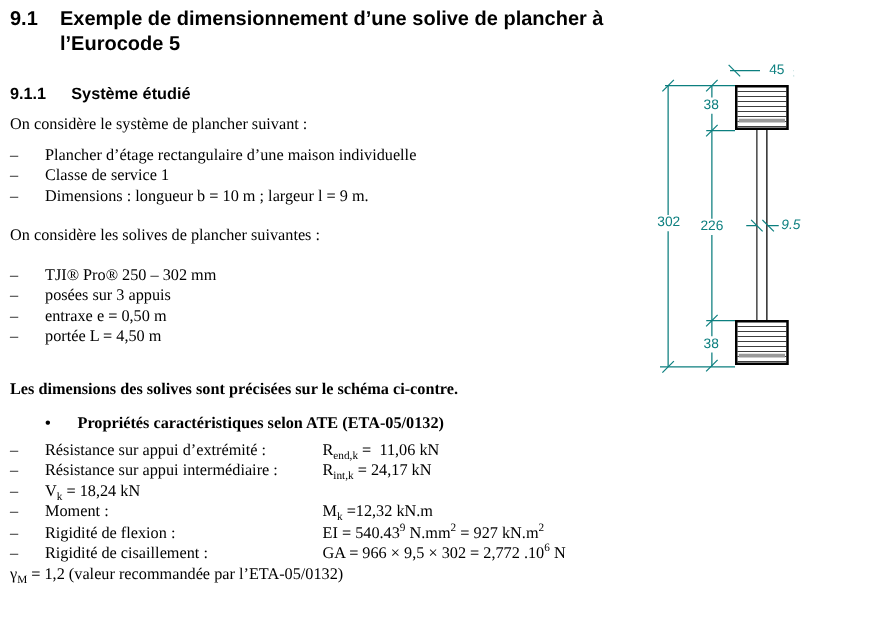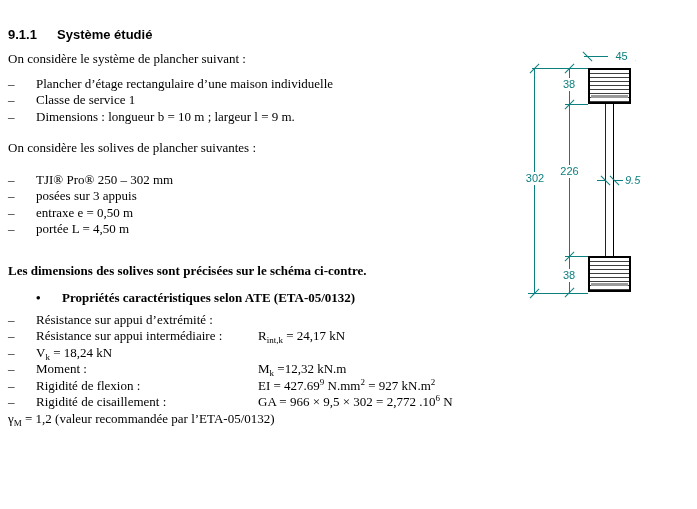--- a/index.html
+++ b/index.html
@@ -74,20 +74,24 @@
     font-size:11px;line-height:13px;
     color:var(--accent,#0c7f7f);
     background:#fff;text-align:center;
   }
 </style>
 </head>
 <body>
 
 <div class="text-col">
 
+  <div class="h1">
+    <span class="num">9.1</span>
+    <span>Exemple de dimensionnement d’une solive de plancher à l’Eurocode 5</span>
+  </div>
 
   <div class="h2">
     <span class="num">9.1.1</span>
     <span>Système étudié</span>
   </div>
 
   <p class="para">On considère le système de plancher suivant :</p>
 
   <div class="dlist">
     <div class="drow">
@@ -129,39 +133,40 @@
 
   <div class="bullet-head">
     <span class="b">•</span>
     <span>Propriétés caractéristiques selon ATE (ETA-05/0132)</span>
   </div>
 
   <div class="props">
     <div class="prow">
       <span class="dash">–</span>
       <span class="plabel">Résistance sur appui d’extrémité :</span>
+      <span class="pvalue"><span>R</span><sub>end,k</sub><span> = &nbsp;11,06 kN</span></span>
     </div>
     <div class="prow">
       <span class="dash">–</span>
       <span class="plabel">Résistance sur appui intermédiaire :</span>
       <span class="pvalue"><span>R</span><sub>int,k</sub><span> = 24,17 kN</span></span>
     </div>
     <div class="prow">
       <span class="dash">–</span>
       <span class="pvalue"><span>V</span><sub>k</sub><span> = 18,24 kN</span></span>
     </div>
     <div class="prow">
       <span class="dash">–</span>
       <span class="plabel">Moment :</span>
       <span class="pvalue"><span>M</span><sub>k</sub><span> =12,32 kN.m</span></span>
     </div>
     <div class="prow">
       <span class="dash">–</span>
       <span class="plabel">Rigidité de flexion :</span>
-      <span class="pvalue"><span>EI = 427.69</span><sup>9</sup><span> N.mm</span><sup>2</sup><span> = 927 kN.m</span><sup>2</sup></span>
+      <span class="pvalue"><span>EI = 540.43</span><sup>9</sup><span> N.mm</span><sup>2</sup><span> = 927 kN.m</span><sup>2</sup></span>
     </div>
     <div class="prow">
       <span class="dash">–</span>
       <span class="plabel">Rigidité de cisaillement :</span>
       <span class="pvalue"><span>GA = 966 × 9,5 × 302 = 2,772 .10</span><sup>6</sup><span> N</span></span>
     </div>
   </div>
 
   <p class="gammaline"><span>γ</span><sub>M</sub><span> = 1,2 (valeur recommandée par l’ETA-05/0132)</span></p>
 
@@ -191,17 +196,17 @@
   <div class="tick sv" style="left:43px;top:28px;"></div>
   <div class="tick sv" style="left:43px;top:64px;"></div>
   <div class="tick sv" style="left:43px;top:216px;"></div>
   <div class="tick sv" style="left:43px;top:252px;"></div>
   <div class="tick sh" style="left:79px;top:140px;"></div>
   <div class="tick sh" style="left:88px;top:140px;"></div>
 
   <div class="dlabel" style="left:88px;top:10px;width:27px;">45</div>
   <div class="dlabel" style="left:36px;top:38px;width:26px;">38</div>
   <div class="dlabel" style="left:2px;top:132px;width:26px;">302</div>
-  <div class="dlabel" style="left:36px;top:125px;width:27px;">226</div>
+  <div class="dlabel" style="left:36px;top:135px;width:27px;">226</div>
   <div class="dlabel" style="left:105px;top:134px;width:22px;text-align:left;font-style:italic;">9.5</div>
   <div class="dlabel" style="left:36px;top:229px;width:26px;">38</div>
 
 </div>
 
 </body></html>

